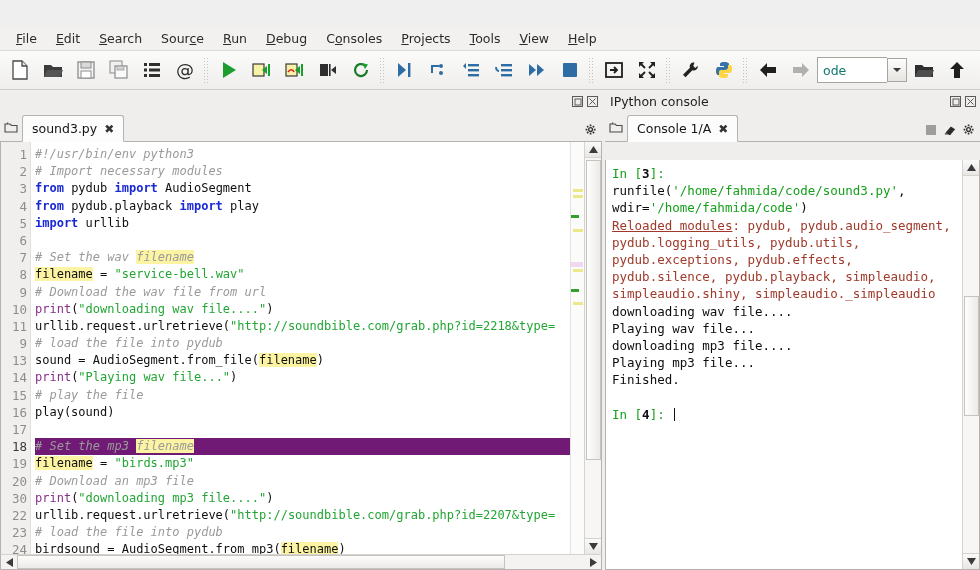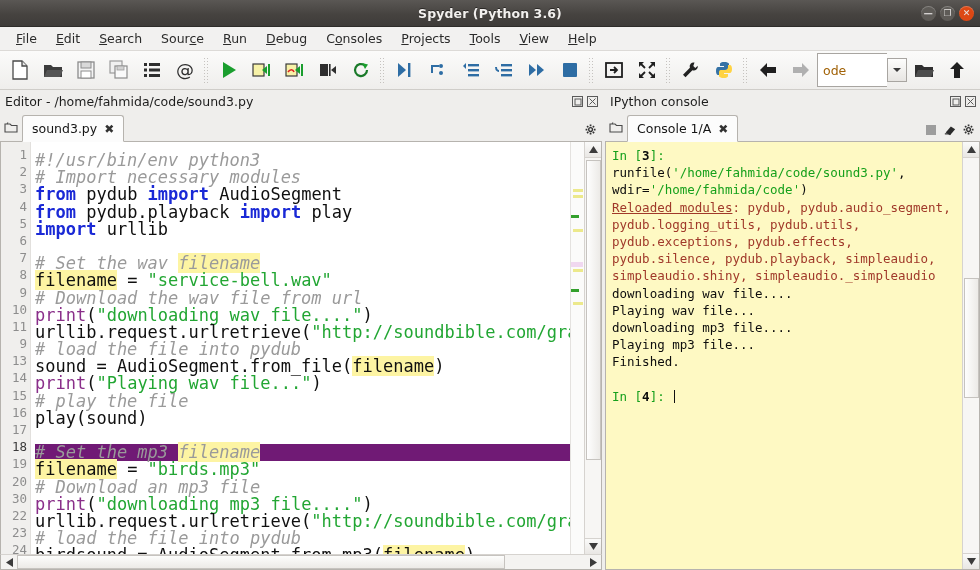--- a/index.html
+++ b/index.html
@@ -32,43 +32,43 @@
   .wbtn.max{background:#5e5b57;}
   .wbtn.close{background:#dd4814;}
   .wbtn i{position:absolute; left:0; right:0; top:0; bottom:0; display:flex; align-items:center; justify-content:center;
           font-style:normal; font-size:9px; color:#e8e6e4; line-height:1;}
   .wbtn.min i{ font-size:13px; line-height:7px; }
 
   
   .menubar{
     height:24px; flex:0 0 24px; background:#f2f1f0;
     border-bottom:1px solid #dcdad7;
-    display:flex; align-items:center; padding-left:7px; gap:1px;
+    display:flex; align-items:center; padding-left:7px; gap:1px;margin-top:27px;
   }
   .menu-item{
     padding:3px 9px; font-size:12.5px; color:#2b2b2b; cursor:default;
     white-space:nowrap;
   }
   .menu-item u{ text-decoration:underline; }
 
   
   .toolbar{
     height:39px; flex:0 0 39px;
     background:linear-gradient(to bottom,#fbfbfa,#efeeec);
     border-bottom:1px solid #cfcdc9;
     display:flex; align-items:center; padding:0 3px; gap:0px;
   }
   .tb{ width:33px;height:33px; display:flex;align-items:center;justify-content:center; flex:0 0 auto;}
   .tb svg{ display:block; }
   .tbsep{ width:7px; height:26px; flex:0 0 7px;
      background-image:radial-gradient(#bdbab6 1px, transparent 1px);
      background-size:3px 3px; opacity:.85; margin:0 2px;}
   .pathbox{
-     width:70px;height:34px; background:#fff; border:1px solid #a8a5a1;
-     display:flex; align-items:center; font-size:12.5px; padding-left:5px; color:#a16207;
+     width:70px;height:26px; background:#fff; border:1px solid #a8a5a1;
+     display:flex; align-items:center; font-size:12.5px; padding-left:5px; color:#0f766e;
      border-right:none;
   }
   .pathdrop{
      width:20px;height:24px;background:linear-gradient(to bottom,#fdfdfc,#e7e5e2);
      border:1px solid #a8a5a1; display:flex;align-items:center;justify-content:center;
   }
 
   
   .panes{ flex:1 1 auto; display:flex; min-height:0; background:#efeeec;}
   .pane{ display:flex; flex-direction:column; min-width:0; }
@@ -109,21 +109,21 @@
     flex:0 0 30px; width:30px; background:#f0efed; color:#8d8d8d;
     font-family:"DejaVu Sans Mono","Liberation Mono",monospace; font-size:12.5px;
     line-height:17.2px; text-align:right; padding:4px 3px 0 0;
     border-right:1px solid #e2e0dd; user-select:none;
   }
   .gutter div{ height:17.2px; }
   .gutter div.cur{ font-weight:normal; color:#3a3a3a; }
   .code{
     flex:1 1 auto; position:relative; overflow:hidden; padding:4px 0 0 4px;
     font-family:"DejaVu Sans Mono","Liberation Mono",monospace;
-    font-size:17px; line-height:17.2px; white-space:pre; color:#0f0f0f;margin-top:6px;
+    font-size:12px; line-height:17.2px; white-space:pre; color:#0f0f0f;
   }
   .code .ln{ height:17.2px; }
   .code .ln.cur{ background:#701a75; }
   .cmt{ color:#9a9a9a; font-style:italic; }
   .kw { color:#1a29d6; font-weight:bold; }
   .str{ color:#22a633; }
   .bi { color:#8a2f8a; }
   .hl { background:#fdf4a3; }
   .flagcol{
     flex:0 0 14px; width:14px; background:#fbfbfa; border-left:1px solid #e4e2df;
@@ -150,55 +150,41 @@
     border:1px solid #b6b3ae; border-top:1px solid #d6d3cf;
     display:flex; align-items:center;
   }
   .hsb-arrow{ width:16px;height:14px; display:flex;align-items:center;justify-content:center;}
   .hsb-track{ flex:1 1 auto; height:14px; position:relative; }
   .hsb-thumb{ position:absolute; left:0; top:0; height:14px; width:86%;
               background:linear-gradient(to bottom,#fdfdfc,#eceae7); border:1px solid #c6c3bf;}
 
   
   .console-body{
-    flex:1 1 auto; display:flex; min-height:0; background:#fef9c3;
-    border:1px solid #b6b3ae; border-top:none; overflow:hidden;
+    flex:1 1 auto; display:flex; min-height:0; background:#ffffff;
+    border:1px solid #b6b3ae; border-top:none; overflow:hidden;margin-top:18px;
   }
   .console-text{
     flex:1 1 auto; padding:5px 4px 0 6px; overflow:hidden;
     font-family:"DejaVu Sans Mono","Liberation Mono",monospace;
     font-size:12.5px; line-height:17.2px; white-space:pre-wrap; color:#0d0d0d;
   }
   .c-in { color:#16a01c; }
   .c-num{ color:#0d0d0d; font-weight:bold;}
   .c-str{ color:#16a01c; }
   .c-reload{ color:#a0392a; text-decoration:underline; }
   .c-mod{ color:#a0392a; }
   .caret{ display:inline-block; width:1px; height:13px; background:#111;
           vertical-align:-2px; margin-left:2px;}
 </style>
 </head>
 <body>
 
 <div id="app">
 
-  <div class="titlebar">
-    <div class="title">Spyder (Python 3.6)</div>
-    <div class="wbtns">
-      <div class="wbtn min">
-          <i>−</i>
-        </div>
-      <div class="wbtn max">
-          <i>❐</i>
-        </div>
-      <div class="wbtn close">
-          <i>✕</i>
-        </div>
-    </div>
-  </div>
 
   <div class="menubar">
     <div class="menu-item"><u>F</u>ile</div>
     <div class="menu-item"><u>E</u>dit</div>
     <div class="menu-item"><u>S</u>earch</div>
     <div class="menu-item">Sour<u>c</u>e</div>
     <div class="menu-item"><u>R</u>un</div>
     <div class="menu-item"><u>D</u>ebug</div>
     <div class="menu-item">C<u>o</u>nsoles</div>
     <div class="menu-item"><u>P</u>rojects</div>
@@ -383,21 +369,20 @@
       <svg width="22" height="22" viewBox="0 0 22 22">
           <path d="M11 3l7 7h-4v9H8v-9H4z" fill="#1f1f1f"></path>
         </svg>
     </div>
   </div>
 
   <div class="panes">
 
     <div class="pane pane-editor">
       <div class="pane-title">
-        <span class="ttl">Editor - /home/fahmida/code/sound3.py</span>
         <span class="pane-btns">
           <span class="pbtn">
             <svg width="11" height="11" viewBox="0 0 11 11">
                 <rect x="0.5" y="0.5" width="10" height="10" fill="none" stroke="#5a5a5a"></rect>
                 <rect x="3" y="3" width="6" height="6" fill="none" stroke="#5a5a5a"></rect>
               </svg>
           </span>
           <span class="pbtn">
             <svg width="11" height="11" viewBox="0 0 11 11">
                 <rect x="0.5" y="0.5" width="10" height="10" fill="none" stroke="#5a5a5a"></rect>

